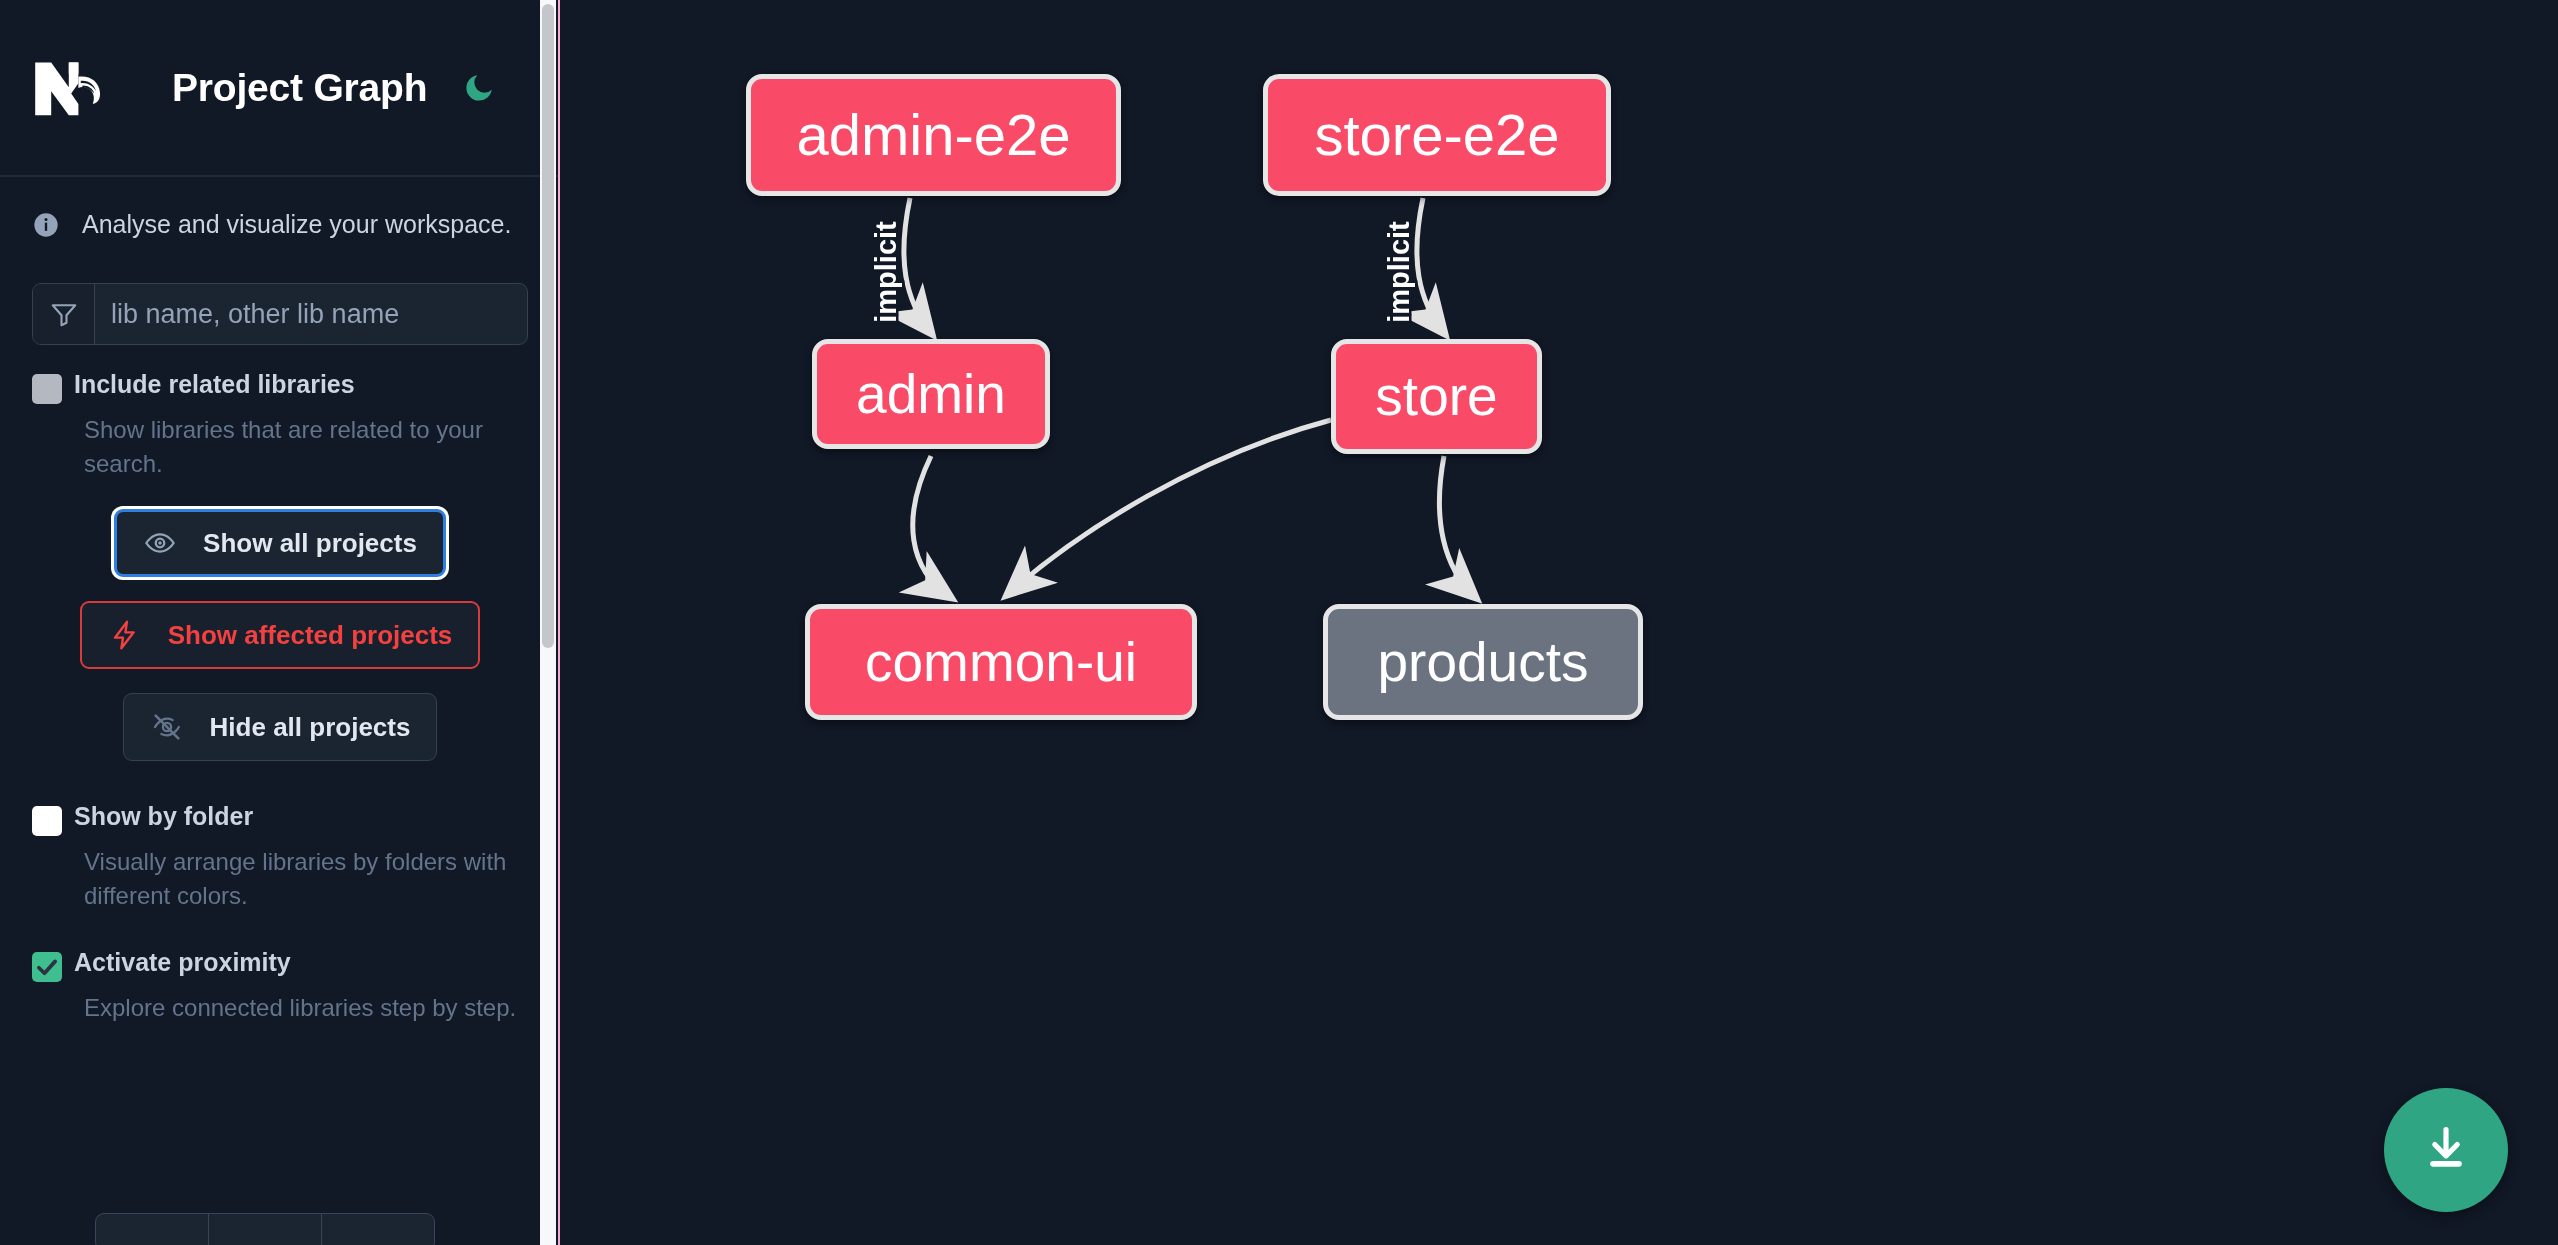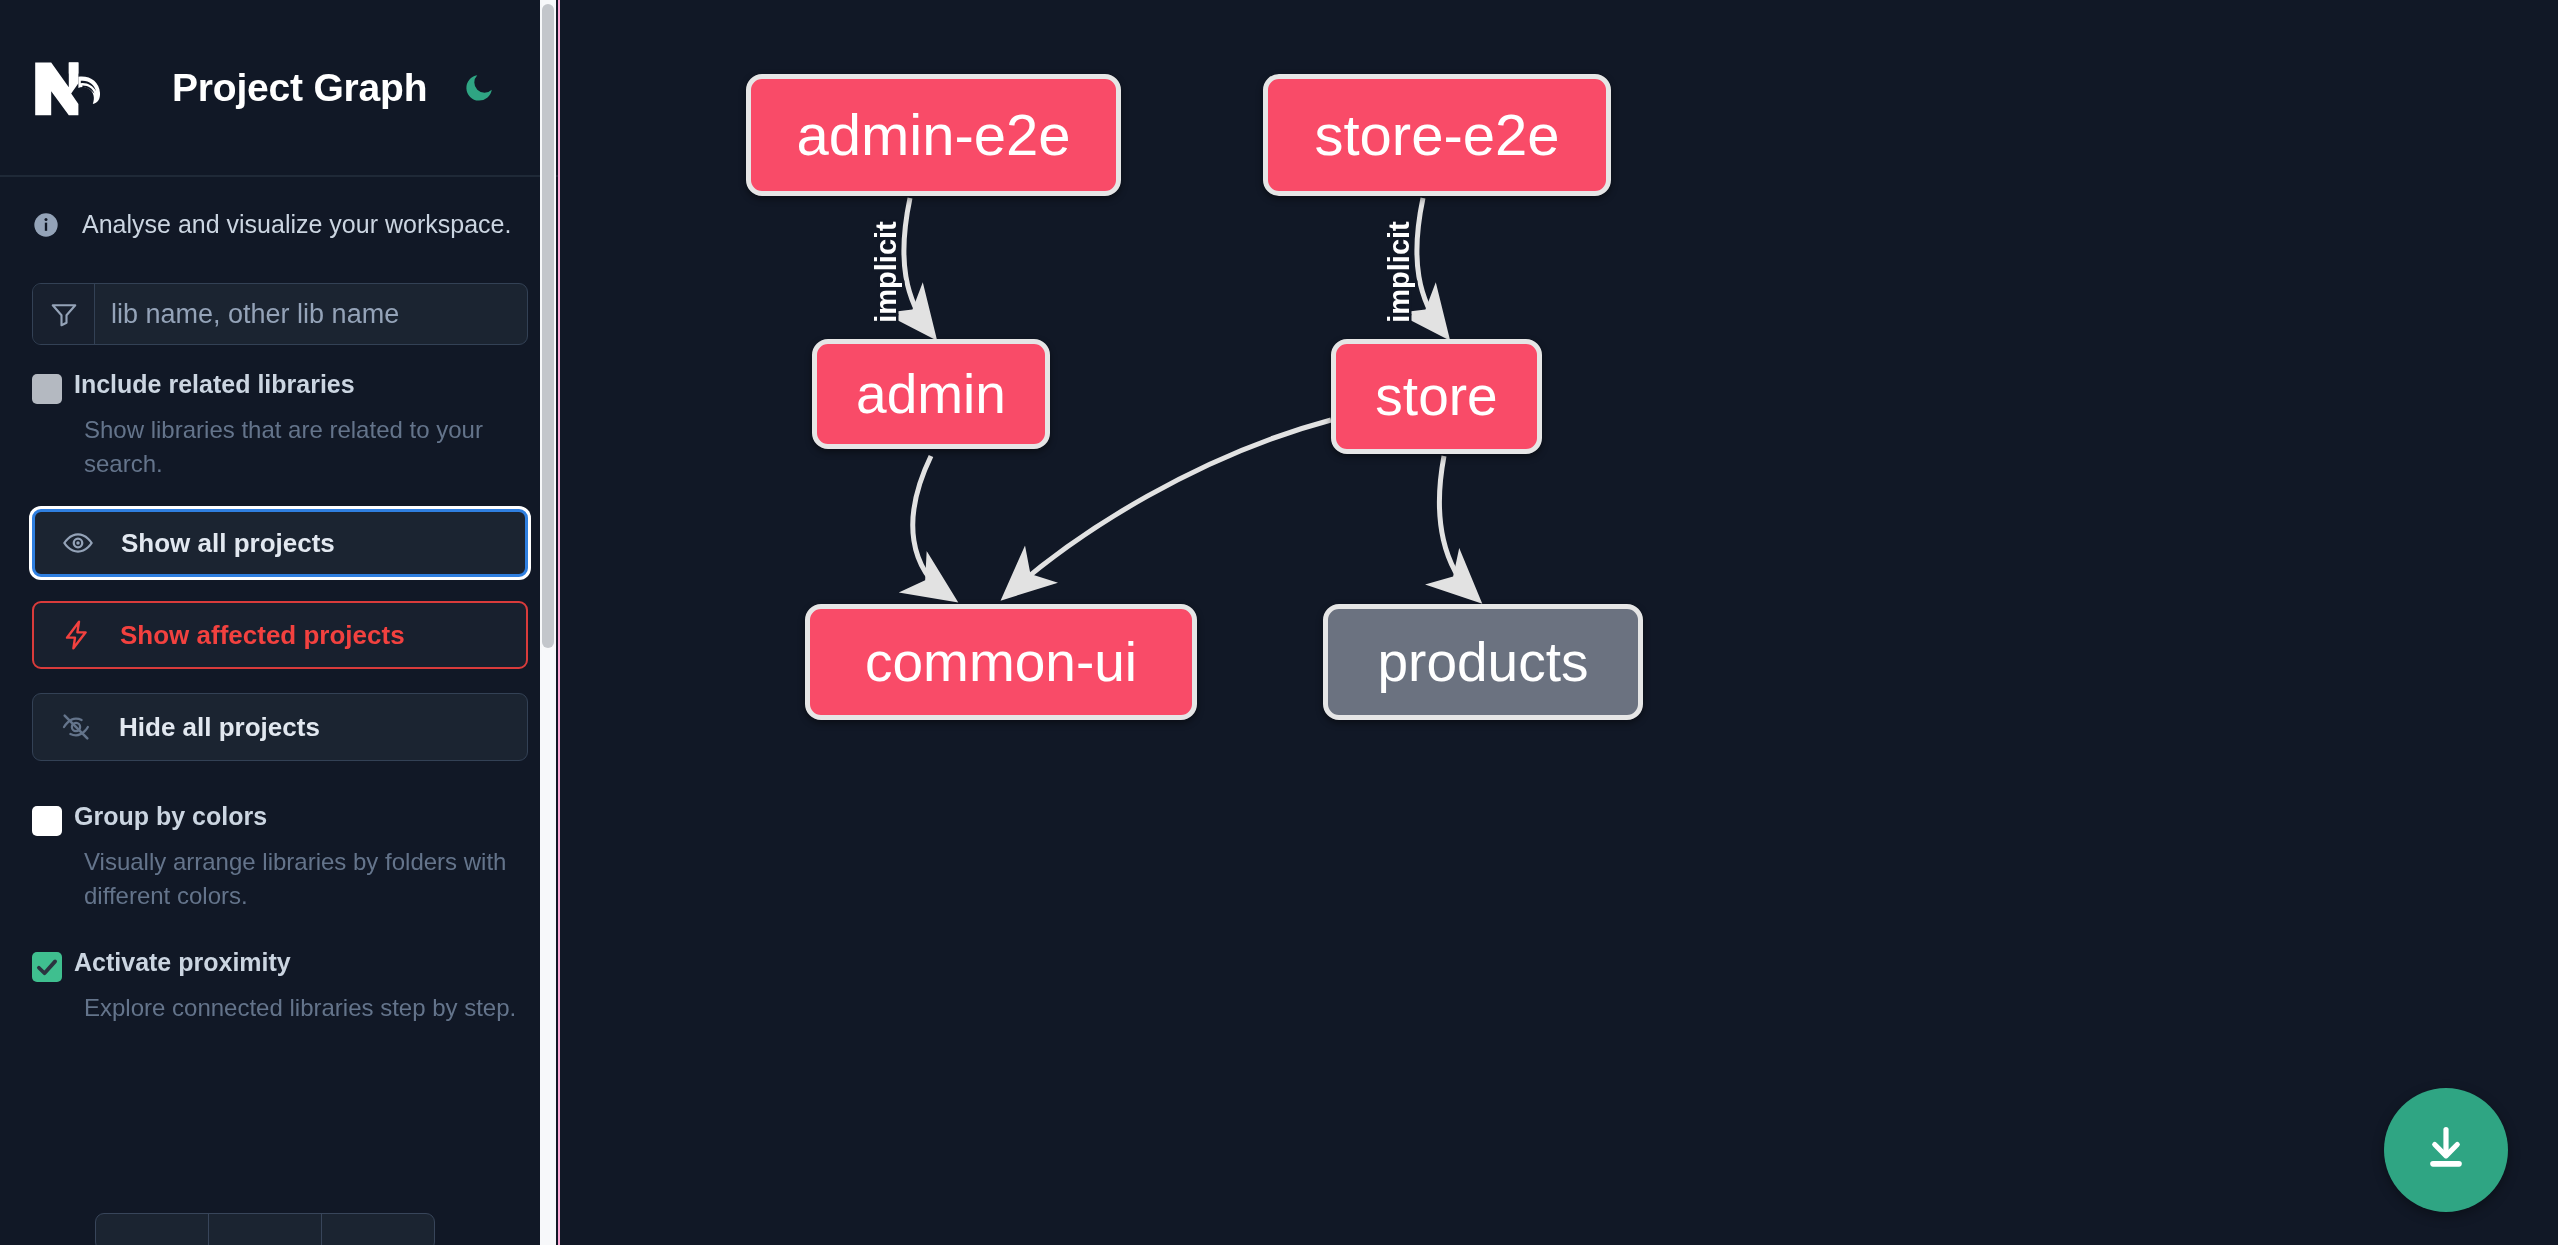--- a/index.html
+++ b/index.html
@@ -90,21 +90,21 @@
   .cbox.green { background: #3fbf8f; }
   .cbox.green svg { position: absolute; inset: 0; }
   .check-label {
     color: #cbd5e1; font-size: 25px; font-weight: bold; line-height: 1.25;
   }
   .check-desc {
     color: #64748b; font-size: 24px; line-height: 1.42;
     margin: 9px 0 0 52px; max-width: 445px;
   }
 
-  .btn-stack { padding: 28px 32px 0 32px; display: flex; flex-direction: column; gap: 24px; }
+  .btn-stack { padding: 28px 32px 0 32px; display: flex; flex-direction: column; gap: 24px; align-items: center; }
   .gbtn {
     height: 68px; border-radius: 9px;
     display: flex; align-items: center; gap: 26px;
     padding: 0 26px;
     background: #1b2431;
     border: 1px solid #334155;
     color: #e2e8f0;
     font-size: 26px; font-weight: bold;
     cursor: pointer;
   }
@@ -256,21 +256,21 @@
               <line x1="3.5" y1="3.5" x2="20.5" y2="20.5" stroke="#64748b" stroke-width="1.9" stroke-linecap="round"></line>
             </svg>
           </span>
           <span>Hide all projects</span>
         </button>
       </div>
 
       <div class="check-block" style="padding-top:40px">
         <div class="check-row">
           <span class="cbox white"></span>
-          <span class="check-label">Group by colors</span>
+          <span class="check-label">Show by folder</span>
         </div>
         <div class="check-desc">Visually arrange libraries by folders with different colors.</div>
       </div>
 
       <div class="check-block" style="padding-top:34px">
         <div class="check-row">
           <span class="cbox green">
             <svg viewBox="0 0 24 24" width="30" height="30" aria-hidden="true">
               <path d="M5.5 12.6 10 17l8.5-9.5" fill="none" stroke="#2b3440" stroke-width="3" stroke-linecap="round" stroke-linejoin="round"></path>
             </svg>

